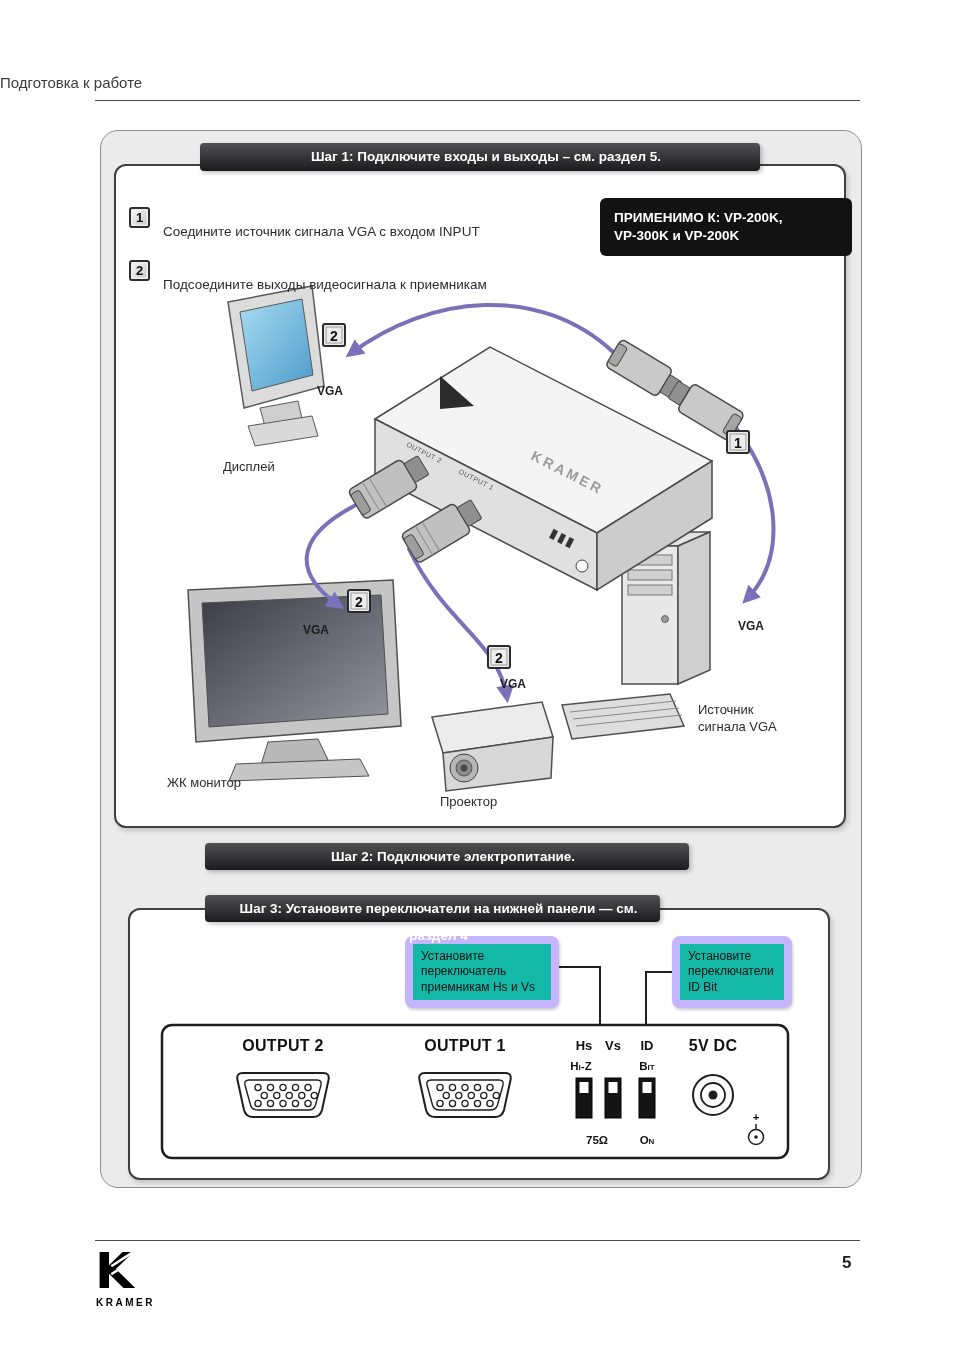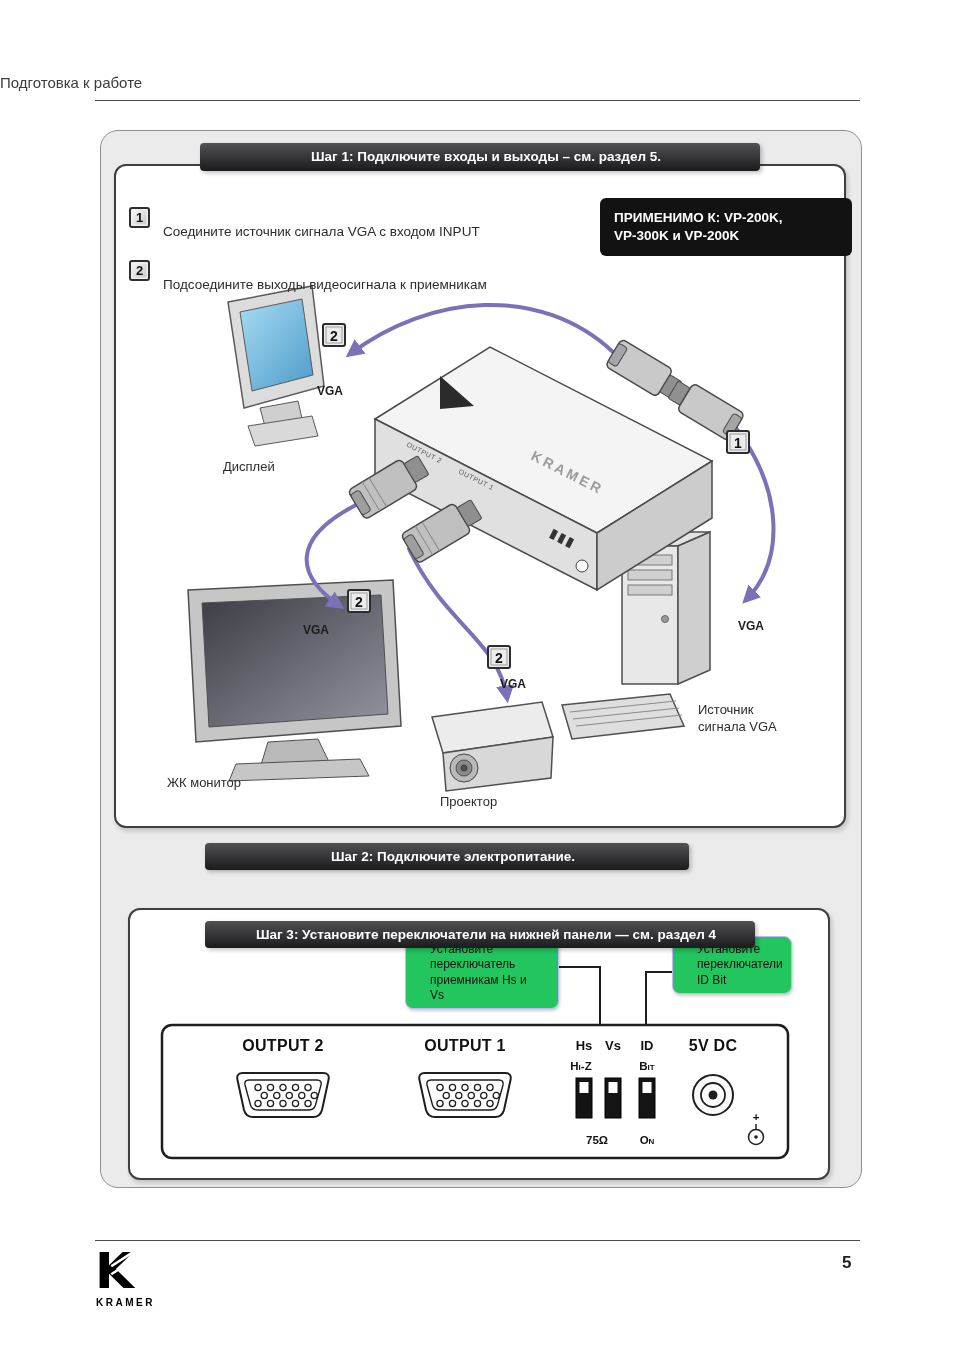--- a/index.html
+++ b/index.html
@@ -20,21 +20,21 @@
                box-shadow:2px 3px 5px rgba(0,0,0,0.18); }
   #wbox1 { left:114px; top:164px; width:732px; height:664px; }
   #wbox2 { left:128px; top:908px; width:702px; height:272px; }
 
   .step-bar { position:absolute; height:28px; line-height:28px;
               background:linear-gradient(#515154,#1b1b1d); border-radius:4px;
               color:#fff; font-weight:bold; font-size:13.5px; text-align:center; z-index:6;
               box-shadow:2px 2px 4px rgba(0,0,0,0.25);padding-left:12px; }
   #bar1 { left:200px; top:143px; width:560px; }
   #bar2 { left:205px; top:843px; width:484px; height:27px; line-height:27px; }
-  #bar3 { left:205px; top:921px; width:550px; height:27px; line-height:27px; }
+  #bar3 { left:205px; top:895px; width:455px; height:27px; line-height:27px; }
 
   .item { position:absolute; display:flex; align-items:center; gap:13px; z-index:3; }
   #item1 { left:129px; top:196px; }
   #item2 { left:129px; top:249px; }
   .badge-h { width:21px; height:21px; border:2px solid #2e2e2e; border-radius:3px;
              background:linear-gradient(135deg,#fafafa,#c6c6c6);
              box-shadow:inset 0 0 0 1.5px #efefef;
              font-weight:bold; font-size:13px; color:#111;
              display:flex; align-items:center; justify-content:center; }
   .item-text { font-size:13.5px; color:#2c2c2c;margin-top:28px; }
@@ -47,22 +47,22 @@
   #diagram text { font-family:"Liberation Sans", sans-serif; }
   .cable { fill:none; stroke:#7b71b8; stroke-width:4; stroke-linecap:round; }
   .lbl { font-size:13px; fill:#2c2c2c; }
   .vga { font-size:12px; font-weight:bold; fill:#1c1c1c; }
   .badge .frame { fill:#ececec; stroke:#2c2c2c; stroke-width:2; }
   .badge .inner { fill:none; stroke:#9c9c9c; stroke-width:1; }
   .badge text { font-size:14px; font-weight:bold; fill:#111; text-anchor:middle; }
   .micro { font-size:7px; fill:#5a5a5a; letter-spacing:0.5px; }
   .devbrand { font-size:14px; font-weight:bold; fill:#9b9b9b; letter-spacing:3px; }
 
-  .callout { position:absolute; background:#22c55e; border:1px solid #c4b5fd; border-radius:8px;
-             padding:5px 24px; font-size:12px; line-height:1.28; color:#111; z-index:5;
+  .callout { position:absolute; background:#14b8a6; border:8px solid #c4b5fd; border-radius:8px;
+             padding:5px 8px; font-size:12px; line-height:1.28; color:#111; z-index:5;
              box-shadow:1px 2px 3px rgba(0,0,0,0.2); }
   #callout1 { left:405px; top:936px; width:154px; }
   #callout2 { left:672px; top:936px; width:120px; }
   #callout-lines { position:absolute; left:400px; top:935px; z-index:3; }
 
   #panel { position:absolute; left:160px; top:1023px; z-index:4; }
   #panel text { font-family:"Liberation Sans", sans-serif; }
   .plabel { font-size:16px; font-weight:bold; text-anchor:middle; fill:#111; letter-spacing:0.3px; }
   .pswl   { font-size:13px; font-weight:bold; text-anchor:middle; fill:#111; }
   .psc    { font-size:11.5px; font-weight:bold; text-anchor:middle; fill:#111; font-variant:small-caps; }

